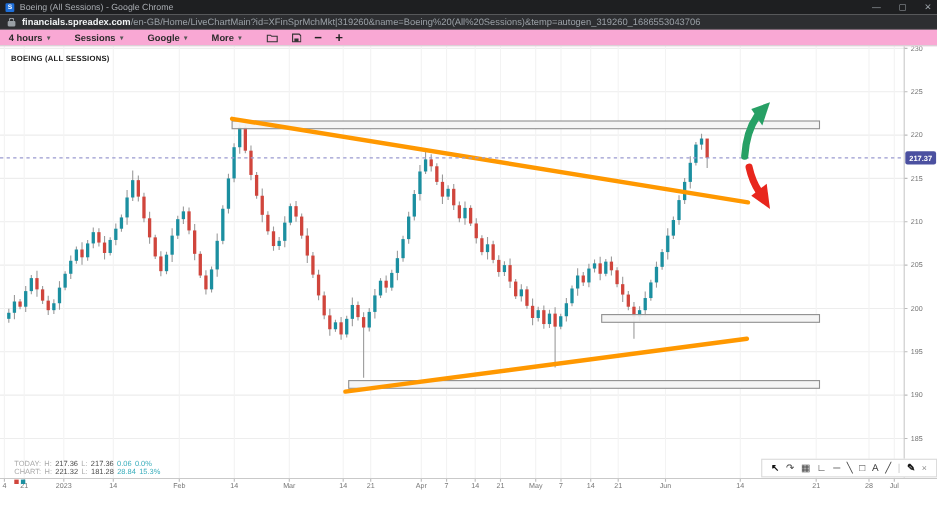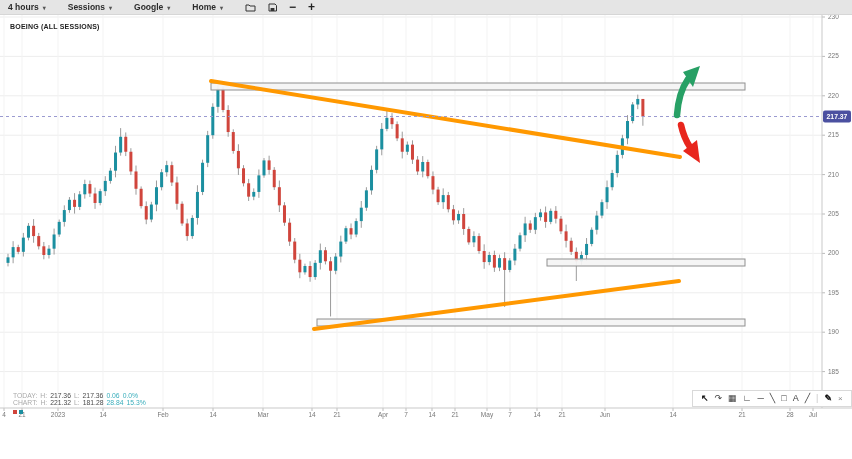--- a/index.html
+++ b/index.html
@@ -19,21 +19,21 @@
   #lock { position:relative; width:7px; height:8px; margin-right:6px; }
   #lock .shackle { position:absolute; left:1px; top:0; width:5px; height:5px;
                    border:1px solid #9aa0a6; border-bottom:none; border-radius:3px 3px 0 0; }
   #lock .body { position:absolute; left:0; top:3px; width:7px; height:5px;
                 background:#9aa0a6; border-radius:1px; }
   #url { font-size:8.5px; white-space:nowrap; overflow:hidden; text-overflow:ellipsis; flex:1; }
   #url .domain { color:#f1f3f4; font-weight:bold; }
   #url .path { color:#9aa0a6; }
 
   
-  #toolbar { position:relative; z-index:3; height:15px; background:#e5e5e5;
+  #toolbar { position:relative; z-index:3; height:15px; background:#f9a8d4;
              border-bottom:1px solid #d6d6d6; display:flex; align-items:center; padding:0 8px; }
   .menu { font-size:8.5px; font-weight:bold; color:#2b2b2b; margin-right:22px; cursor:pointer;
           display:flex; align-items:center; }
   .menu .caret { font-size:6px; color:#555; margin-left:4px; }
   .tb-icon { margin-right:12px; display:flex; align-items:center; cursor:pointer; }
   .tb-zoom { font-size:12px; font-weight:bold; color:#222; margin-right:12px; cursor:pointer; line-height:10px; }
 
   
   #chartArea { position:relative; width:852px; height:417px; background:#fff; }
   #chartSvg { position:absolute; left:0; top:0; }
@@ -57,37 +57,53 @@
   .ftool { font-size:9px; color:#3c3c3c; margin:0 3px; cursor:pointer; line-height:15px; }
   .ftool.strong { font-weight:bold; color:#111; }
   .ftool.sep { color:#c9c9c9; cursor:default; }
   .ftool.close { color:#8a8a8a; font-size:8px; }
 </style>
 </head>
 <body>
 
 <div id="stage">
 
-
+  <div id="titlebar">
+    <div id="favicon">S</div>
+    <div id="win-title">Boeing (All Sessions) - Google Chrome</div>
+    <span class="win-btn">—</span>
+    <span class="win-btn">▢</span>
+    <span class="win-btn">✕</span>
+  </div>
+
+  <div id="addressbar">
+    <span id="lock">
+      <span class="shackle"></span>
+        <span class="body"></span>
+    </span>
+    <div id="url">
+      <span class="domain">financials.spreadex.com</span><span class="path">/en-GB/Home/LiveChartMain?id=XFinSprMchMkt|319260&amp;name=Boeing%20(All%20Sessions)&amp;temp=autogen_319260_1686553043706</span>
+    </div>
+  </div>
 
   <div id="toolbar">
     <span class="menu">
       <span>4 hours</span>
       <span class="caret">▾</span>
     </span>
     <span class="menu">
       <span>Sessions</span>
       <span class="caret">▾</span>
     </span>
     <span class="menu">
       <span>Google</span>
       <span class="caret">▾</span>
     </span>
     <span class="menu">
-      <span>Home</span>
+      <span>More</span>
       <span class="caret">▾</span>
     </span>
     <span class="tb-icon">
       <svg width="11" height="9" viewBox="0 0 11 9">
           <path d="M1 2 h3 l1 1 h5 v5 h-9 z" fill="none" stroke="#333" stroke-width="1"></path>
         </svg>
     </span>
     <span class="tb-icon">
       <svg width="9" height="9" viewBox="0 0 9 9">
           <path d="M1 1 h6 l1.5 1.5 V8 H1 z" fill="none" stroke="#333" stroke-width="1"></path>

